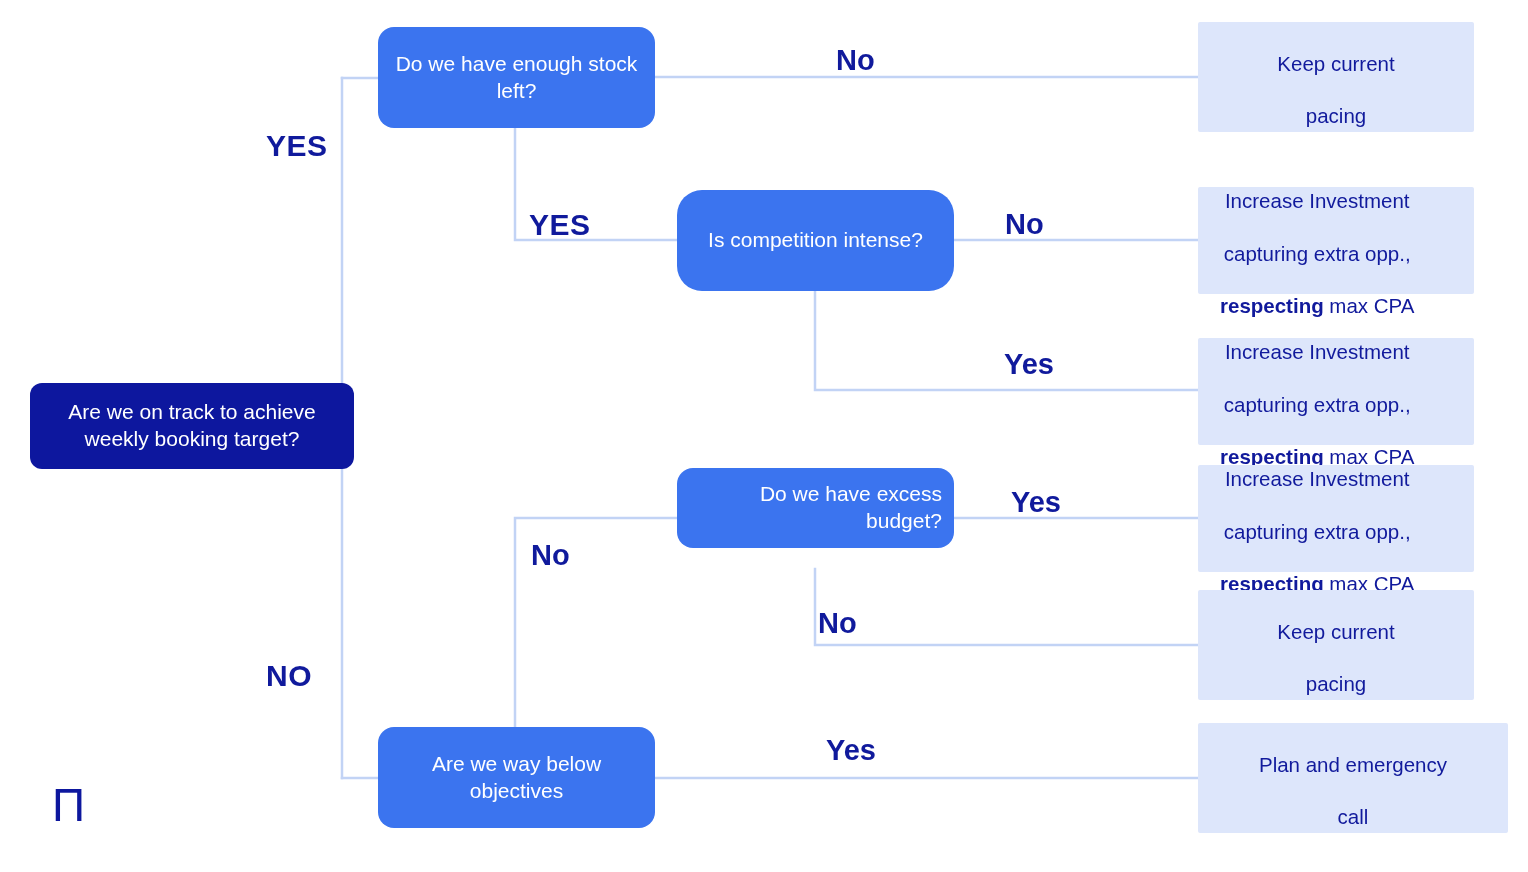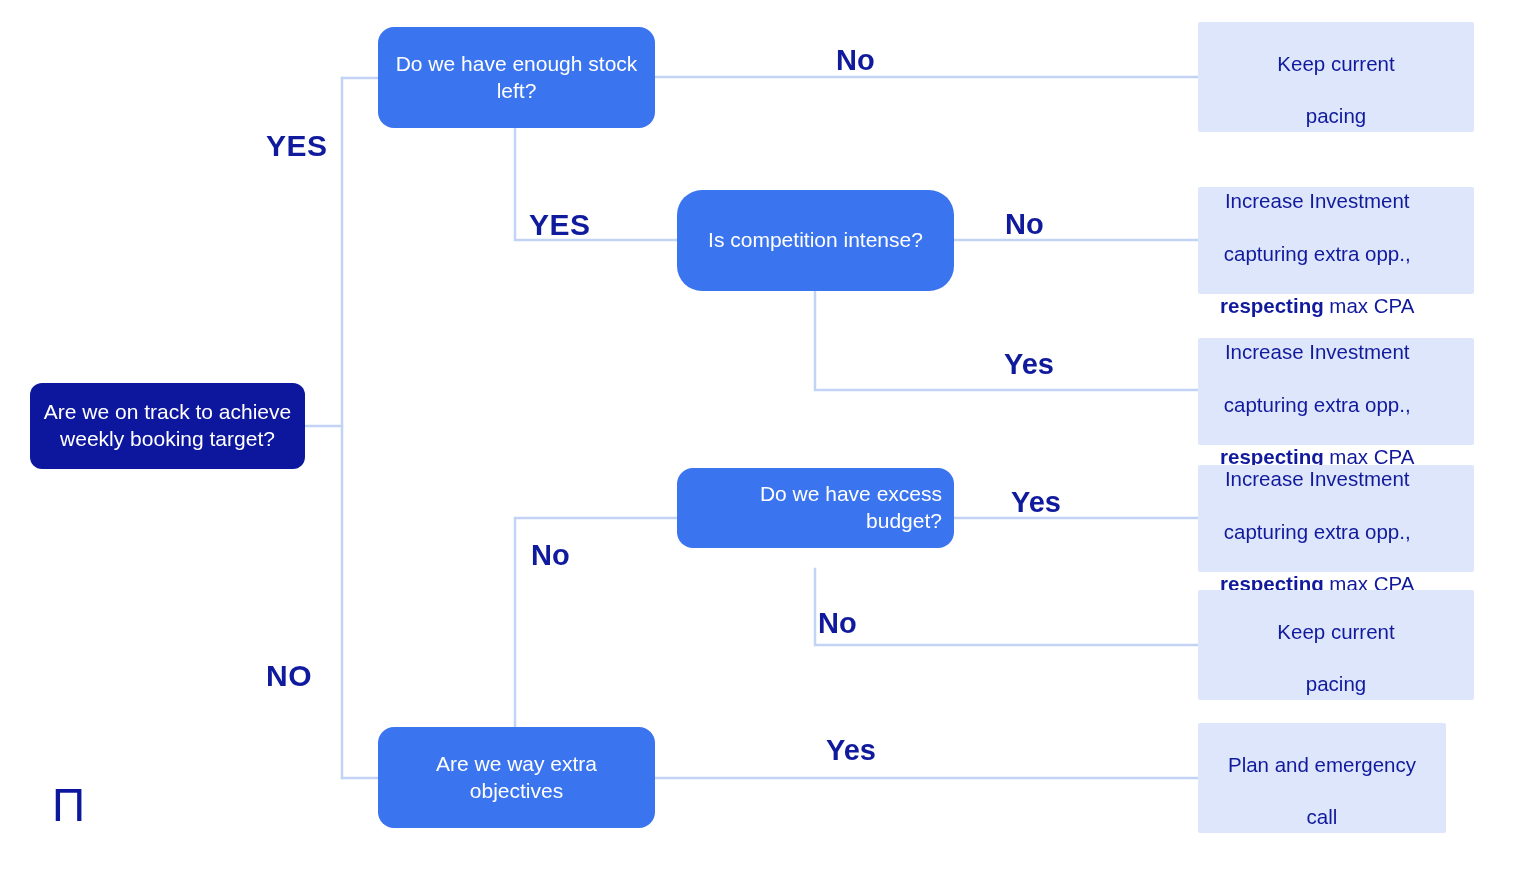--- a/index.html
+++ b/index.html
@@ -118,29 +118,29 @@
       <path d="M515 727 V518 H678"></path>
 
       <path d="M952 518 H1198"></path>
 
       <path d="M815 569 V645 H1198"></path>
 
       <path d="M655 778 H1198"></path>
     </g>
   </svg>
 
-  <div class="node root" style="left:30px; top:383px; width:275px; height:86px;">Are we on track to achieve weekly booking target?</div>
+  <div class="node root" style="left:30px; top:383px; width:324px; height:86px;">Are we on track to achieve weekly booking target?</div>
 
   <div class="node decision" style="left:378px; top:27px; width:277px; height:101px;">Do we have enough stock left?</div>
 
   <div class="node decision" style="left:677px; top:190px; width:277px; height:101px;border-radius:25px;">Is competition intense?</div>
 
   <div class="node decision" style="left:677px; top:468px; width:277px; height:80px;text-align:right;">Do we have excess budget?</div>
 
-  <div class="node decision" style="left:378px; top:727px; width:277px; height:101px;">Are we way extra objectives</div>
+  <div class="node decision" style="left:378px; top:727px; width:277px; height:101px;">Are we way below objectives</div>
 
   <div class="node outcome center" style="left:1198px; top:22px; width:276px; height:110px;">
     <span>
       <span>Keep current</span><br>
       <span>pacing</span>
     </span>
   </div>
 
   <div class="node outcome left" style="left:1198px; top:187px; width:276px; height:107px;">
     <span>
@@ -166,21 +166,21 @@
     </span>
   </div>
 
   <div class="node outcome center" style="left:1198px; top:590px; width:276px; height:110px;">
     <span>
       <span>Keep current</span><br>
       <span>pacing</span>
     </span>
   </div>
 
-  <div class="node outcome center" style="left:1198px; top:723px; width:248px; height:110px;">
+  <div class="node outcome center" style="left:1198px; top:723px; width:310px; height:110px;">
     <span>
       <span>Plan and emergency</span><br>
       <span>call</span>
     </span>
   </div>
 
   <div class="edge-label big" style="left:266px; top:129px;">YES</div>
 
   <div class="edge-label big" style="left:266px; top:659px;">NO</div>
 

